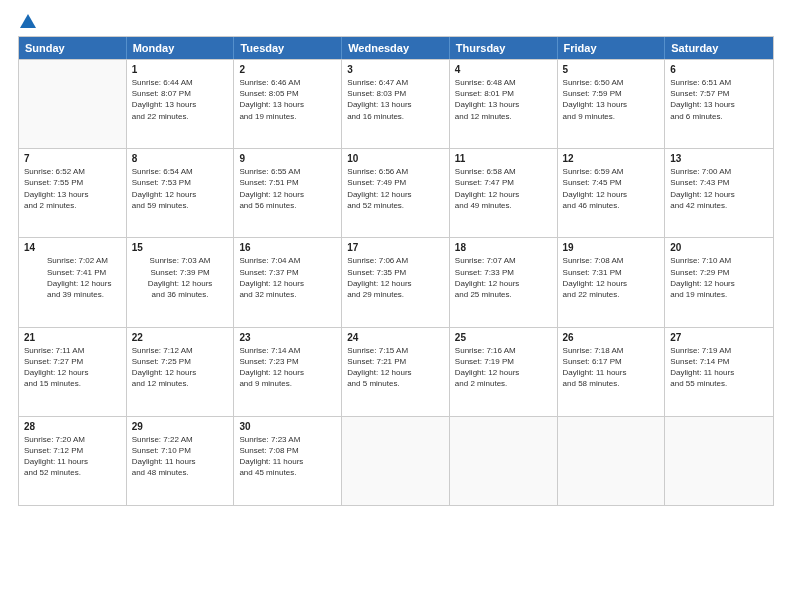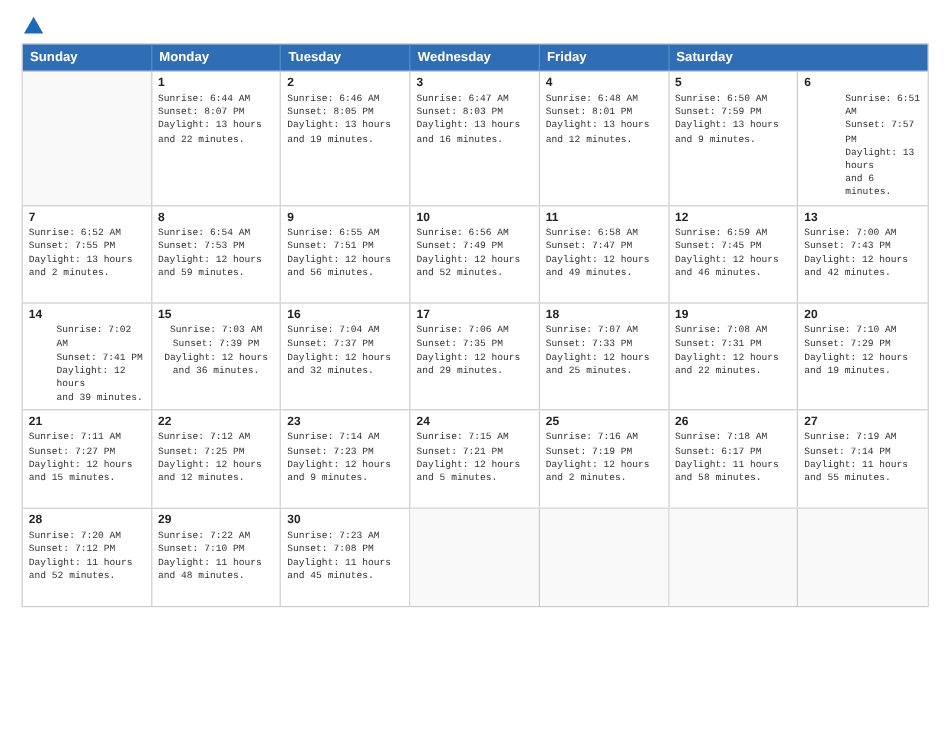--- a/index.html
+++ b/index.html
@@ -108,21 +108,20 @@
     .day-num {
       font-size: 10px;
       font-weight: bold;
       margin-bottom: 2px;
       color: #222;
     }
     .day-info {
       font-size: 8px;
       line-height: 1.4;
       color: #333;
-      font-family: Liberation Mono, monospace;
     }
     .empty-cell {
       background: #f9f9f9;
     }
   </style>
 </head>
 <body>
 
 <div class="page">
   <div class="header">
@@ -138,20 +137,21 @@
       <div class="location"></div>
     </div>
   </div>
 
   <div class="calendar">
     <div class="cal-header" id="cal-header">
         <div class="cal-header-cell">Sunday</div>
         <div class="cal-header-cell">Monday</div>
         <div class="cal-header-cell">Tuesday</div>
         <div class="cal-header-cell">Wednesday</div>
+        <div class="cal-header-cell">Thursday</div>
         <div class="cal-header-cell">Friday</div>
         <div class="cal-header-cell">Saturday</div>
       </div>
     <div class="cal-body" id="cal-body">
         <div class="cal-row">
           <div class="cal-cell empty-cell"></div>
           <div class="cal-cell">
             <div class="day-num">1</div>
             <div class="day-info" style="white-space: pre-line;">Sunrise: 6:44 AM
 Sunset: 8:07 PM
@@ -181,21 +181,21 @@
           </div>
           <div class="cal-cell">
             <div class="day-num">5</div>
             <div class="day-info" style="white-space: pre-line;">Sunrise: 6:50 AM
 Sunset: 7:59 PM
 Daylight: 13 hours
 and 9 minutes.</div>
           </div>
           <div class="cal-cell">
             <div class="day-num">6</div>
-            <div class="day-info" style="white-space: pre-line; margin-left: 34px;">Sunrise: 6:51 AM
+            <div class="day-info" style="white-space: pre-line;">Sunrise: 6:51 AM
 Sunset: 7:57 PM
 Daylight: 13 hours
 and 6 minutes.</div>
           </div>
         </div>
         <div class="cal-row">
           <div class="cal-cell">
             <div class="day-num">7</div>
             <div class="day-info" style="white-space: pre-line;">Sunrise: 6:52 AM
 Sunset: 7:55 PM

